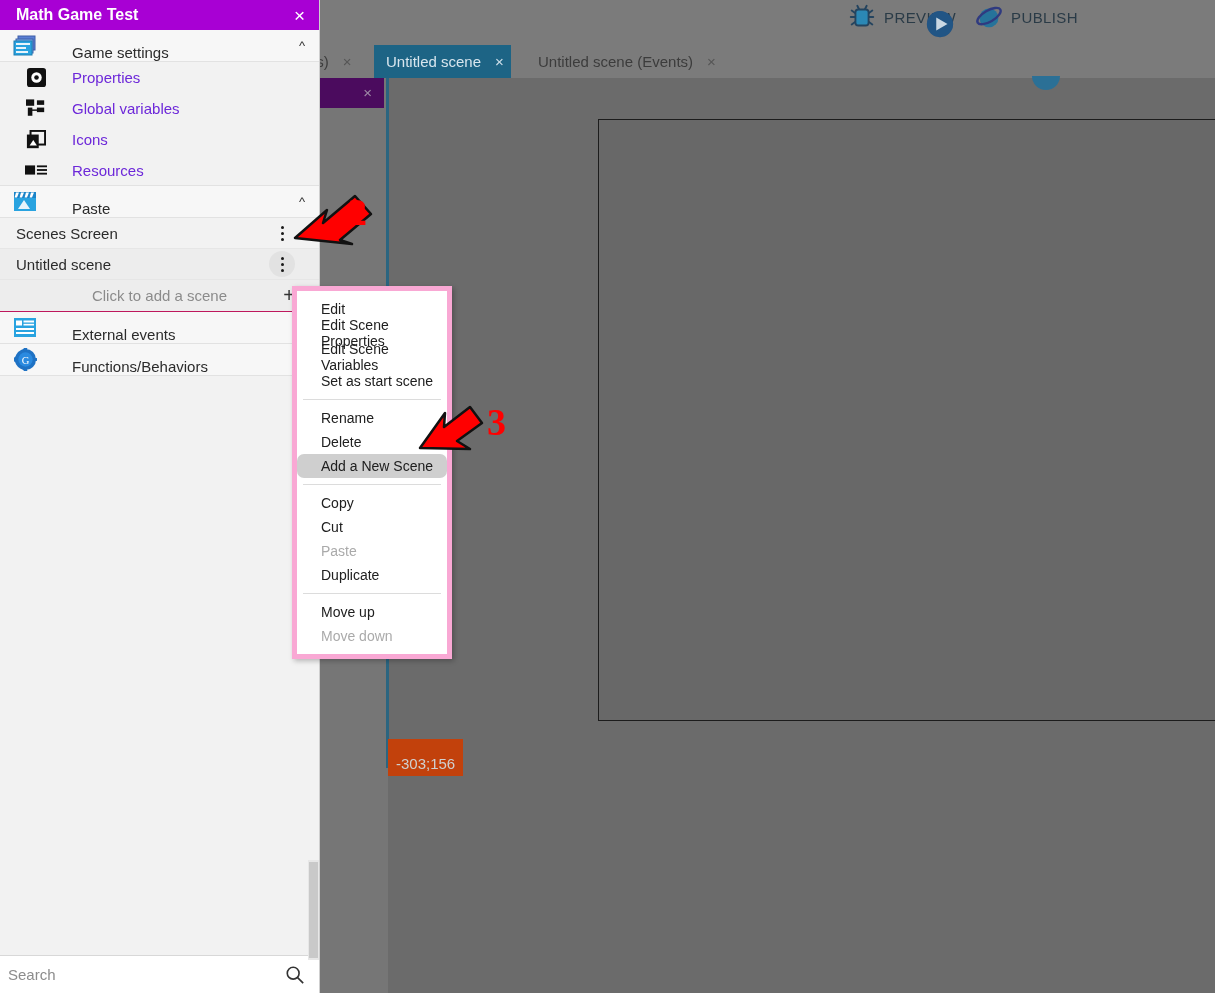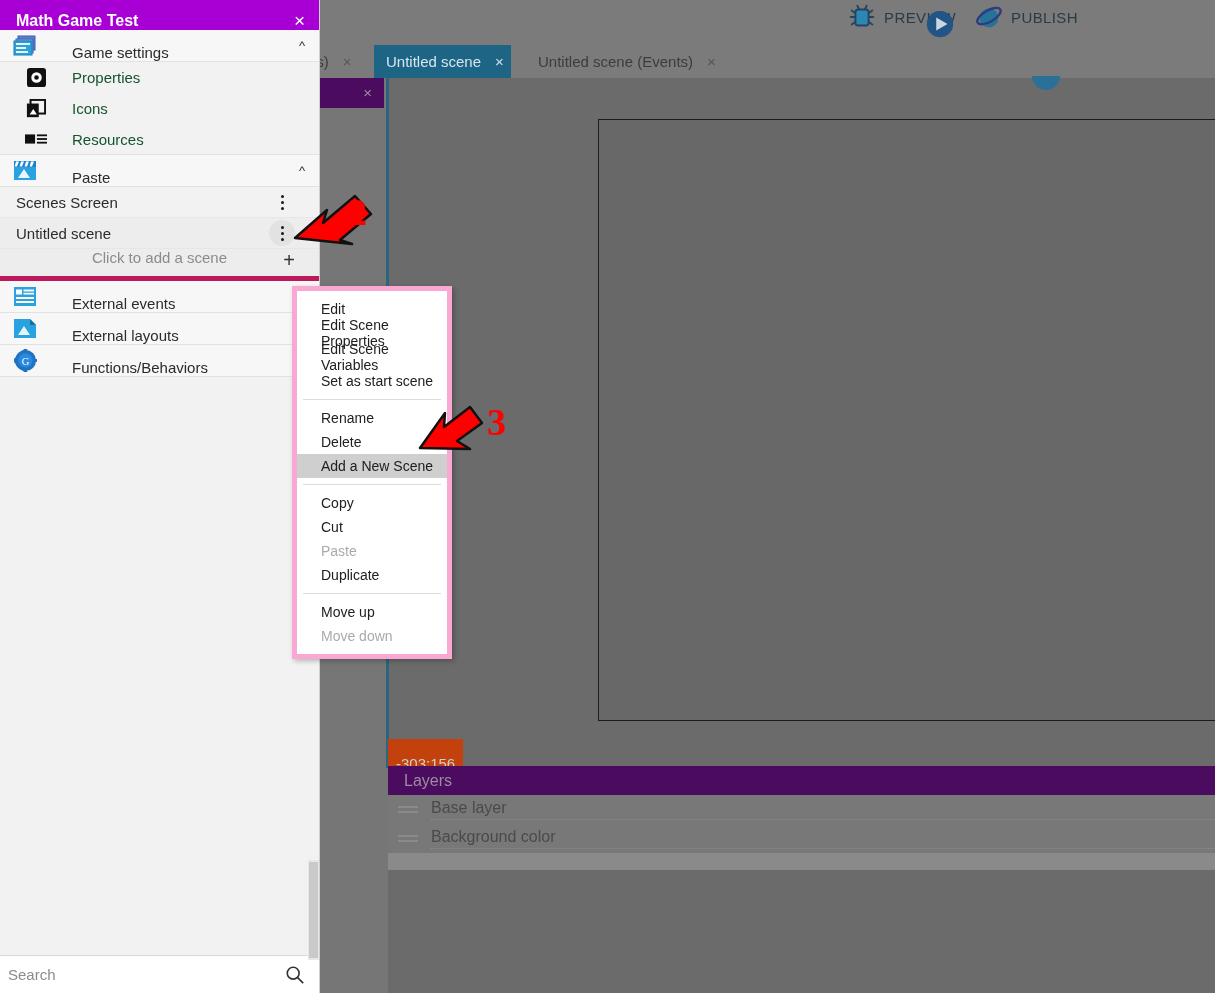--- a/index.html
+++ b/index.html
@@ -119,59 +119,59 @@
 
   
   .sidebar {
     position: absolute; left: 0; top: 0; width: 320px; height: 993px;
     background: #f2f2f2; border-right: 1px solid #cfcfcf;
     display: flex; flex-direction: column;
     z-index: 20;
   }
   .sb-title {
     height: 30px; background: #a800d4; color: #ffffff;
-    display: flex; align-items: flex-end; justify-content: space-between;
+    display: flex; align-items: center; justify-content: space-between;
     padding: 0 14px 0 16px; font-size: 16px; font-weight: bold;
   }
   .sb-title .close { font-size: 19px; font-weight: normal; cursor: pointer; line-height: 1; }
 
   .sb-section {
     height: 32px; display: flex; align-items: center;
     background: #f7f7f7; border-bottom: 1px solid #e2e2e2;
     cursor: pointer; padding-right: 14px;
   }
   .sb-section .ico { width: 50px; display: flex; justify-content: center; }
   .sb-section .lbl { flex: 1; font-size: 15px; color: #2b2b2b; padding-left: 22px; margin-top: 14px; }
   .chev { font-size: 13px; color: #333; }
 
   .sb-sub {
     height: 31px; display: flex; align-items: center;
     background: #f2f2f2; cursor: pointer;
   }
   .sb-sub .ico { width: 72px; display: flex; justify-content: center; }
-  .sb-sub .lbl { font-size: 15px; color: #14532d; }
+  .sb-sub .lbl { font-size: 15px; color: #6d28d9; }
 
   .sb-scene {
     height: 31px; display: flex; align-items: center; justify-content: space-between;
     padding: 0 24px 0 16px; font-size: 15px; color: #2b2b2b;
     border-bottom: 1px solid #e6e6e6; cursor: pointer;
   }
   .sb-scene.hl { background: #ededed; }
   .dots {
     width: 26px; height: 26px; border-radius: 50%;
     display: flex; flex-direction: column; align-items: center; justify-content: center;
     gap: 3px; cursor: pointer;
   }
   .sb-scene.hl .dots { background: #e2e2e2; }
   .dots i { width: 3px; height: 3px; border-radius: 50%; background: #1a1a1a; display: block; }
 
   .sb-add {
-    height: 32px; display: flex; align-items: flex-start; justify-content: center;
+    height: 32px; display: flex; align-items: center; justify-content: center;
     background: #ededed; font-size: 15px; color: #8b8b8b;
-    border-bottom: 5px solid #be185d; cursor: pointer; position: relative;
+    border-bottom: 1px solid #be185d; cursor: pointer; position: relative;
   }
   .sb-add .plus {
     position: absolute; right: 24px; font-size: 20px; color: #333; font-weight: 300;
   }
   .sb-filler { flex: 1; background: #f2f2f2; }
   .sb-search {
     height: 38px; background: #ffffff; border-top: 1px solid #d8d8d8;
     display: flex; align-items: center; padding: 0 14px 0 8px;
   }
   .sb-search input {
@@ -193,21 +193,21 @@
     position: absolute; left: 292px; top: 286px; width: 160px;
     background: #ffffff; border: 5px solid #f9a8d4;
     box-shadow: 2px 2px 5px rgba(0,0,0,.25);
     padding: 6px 0; z-index: 40;
   }
   .ctx-item {
     height: 24px; display: flex; align-items: center;
     padding-left: 24px; font-size: 14px; color: #202020; cursor: pointer;
   }
   .ctx-item.disabled { color: #aaaaaa; cursor: default; }
-  .ctx-item.selected { background: #cfcfcf; }
+  .ctx-item.selected { background: #cfcfcf; border-radius: 7px; }
   .ctx-sep { height: 1px; background: #dcdcdc; margin: 6px 6px; }
 
   
   .anno { position: absolute; z-index: 60; pointer-events: none; }
   .anno-num {
     position: absolute; z-index: 61; color: #ff0000;
     font-size: 38px; font-weight: bold;
     font-family: "Liberation Serif", serif;
     -webkit-text-stroke: 0px;
   }
@@ -270,34 +270,20 @@
     <div class="tab-underline" style="left:374px;width:137px"></div>
   </div>
 
   <div class="canvas-area">
     <div class="scene-rect" style="left:210px;top:41px"></div>
   </div>
   <div class="canvas-divider"></div>
   <div class="collapse-handle"></div>
   <div class="coord-badge">-303;156</div>
 
-  <div class="layers-panel">
-    <div class="layers-header">
-      <span>Layers</span>
-    </div>
-    <div class="layer-row">
-      <span class="drag"></span>
-      <span class="lname">Base layer</span>
-    </div>
-    <div class="layer-row">
-      <span class="drag"></span>
-      <span class="lname">Background color</span>
-    </div>
-    <div class="layers-bottom"></div>
-  </div>
 
   <div class="ghost-panel">
     <span class="x">×</span>
   </div>
 
   <div class="sidebar">
 
     <div class="sb-title">
       <span>Math Game Test</span>
       <span class="close">×</span>
@@ -324,20 +310,32 @@
       <span class="ico">
         <svg width="19" height="19" viewBox="0 0 20 20">
           <rect x="0" y="0" width="20" height="20" rx="3" fill="#111"></rect>
           <circle cx="10" cy="10" r="5.5" fill="#fff"></circle>
           <circle cx="10" cy="10" r="2.4" fill="#111"></circle>
         </svg>
       </span>
       <span class="lbl">Properties</span>
     </div>
 
+    <div class="sb-sub">
+      <span class="ico">
+        <svg width="20" height="19" viewBox="0 0 22 20">
+          <rect x="0" y="0" width="9" height="7" fill="#111"></rect>
+          <rect x="12" y="1" width="8" height="5" fill="#111"></rect>
+          <rect x="12" y="9" width="8" height="5" fill="#111"></rect>
+          <rect x="2" y="9" width="5" height="9" fill="#111"></rect>
+          <rect x="6" y="11" width="7" height="1.6" fill="#111"></rect>
+        </svg>
+      </span>
+      <span class="lbl">Global variables</span>
+    </div>
 
     <div class="sb-sub">
       <span class="ico">
         <svg width="20" height="20" viewBox="0 0 22 22">
           <rect x="5" y="1" width="16" height="15" fill="none" stroke="#111" stroke-width="2.2"></rect>
           <rect x="1" y="5" width="13" height="15" fill="#111"></rect>
           <polygon points="4,17 8,11 12,17" fill="#fff"></polygon>
         </svg>
       </span>
       <span class="lbl">Icons</span>
@@ -408,31 +406,20 @@
               <rect x="10.5" y="6.8" width="10.5" height="1.7"></rect>
               <rect x="3" y="11" width="18" height="2"></rect>
               <rect x="3" y="15" width="18" height="2"></rect>
             </g>
         </svg>
       </span>
       <span class="lbl">External events</span>
       <span class="chev" style="transform:rotate(180deg)">^</span>
     </div>
 
-    <div class="sb-section">
-      <span class="ico">
-        <svg width="24" height="22" viewBox="0 0 24 22">
-          <polygon points="1,1 17,1 23,7 23,20 1,20" fill="#29a3e0"></polygon>
-          <polygon points="17,1 23,7 17,7" fill="#1b6f9e"></polygon>
-          <polygon points="5,17 11,8 17,17" fill="#e8f4fb"></polygon>
-        </svg>
-      </span>
-      <span class="lbl">External layouts</span>
-      <span class="chev" style="transform:rotate(180deg)">^</span>
-    </div>
 
     <div class="sb-section">
       <span class="ico">
         <svg width="23" height="23" viewBox="0 0 24 24">
           <circle cx="12" cy="12" r="11" fill="#1f72c4"></circle>
           <g fill="#1f72c4">
             <rect x="10.5" y="0" width="3" height="24"></rect>
               <rect x="0" y="10.5" width="24" height="3"></rect>
             <rect x="2.5" y="2.5" width="3" height="19" transform="rotate(45 12 12)"></rect>
             <rect x="2.5" y="2.5" width="3" height="19" transform="rotate(-45 12 12)"></rect>

